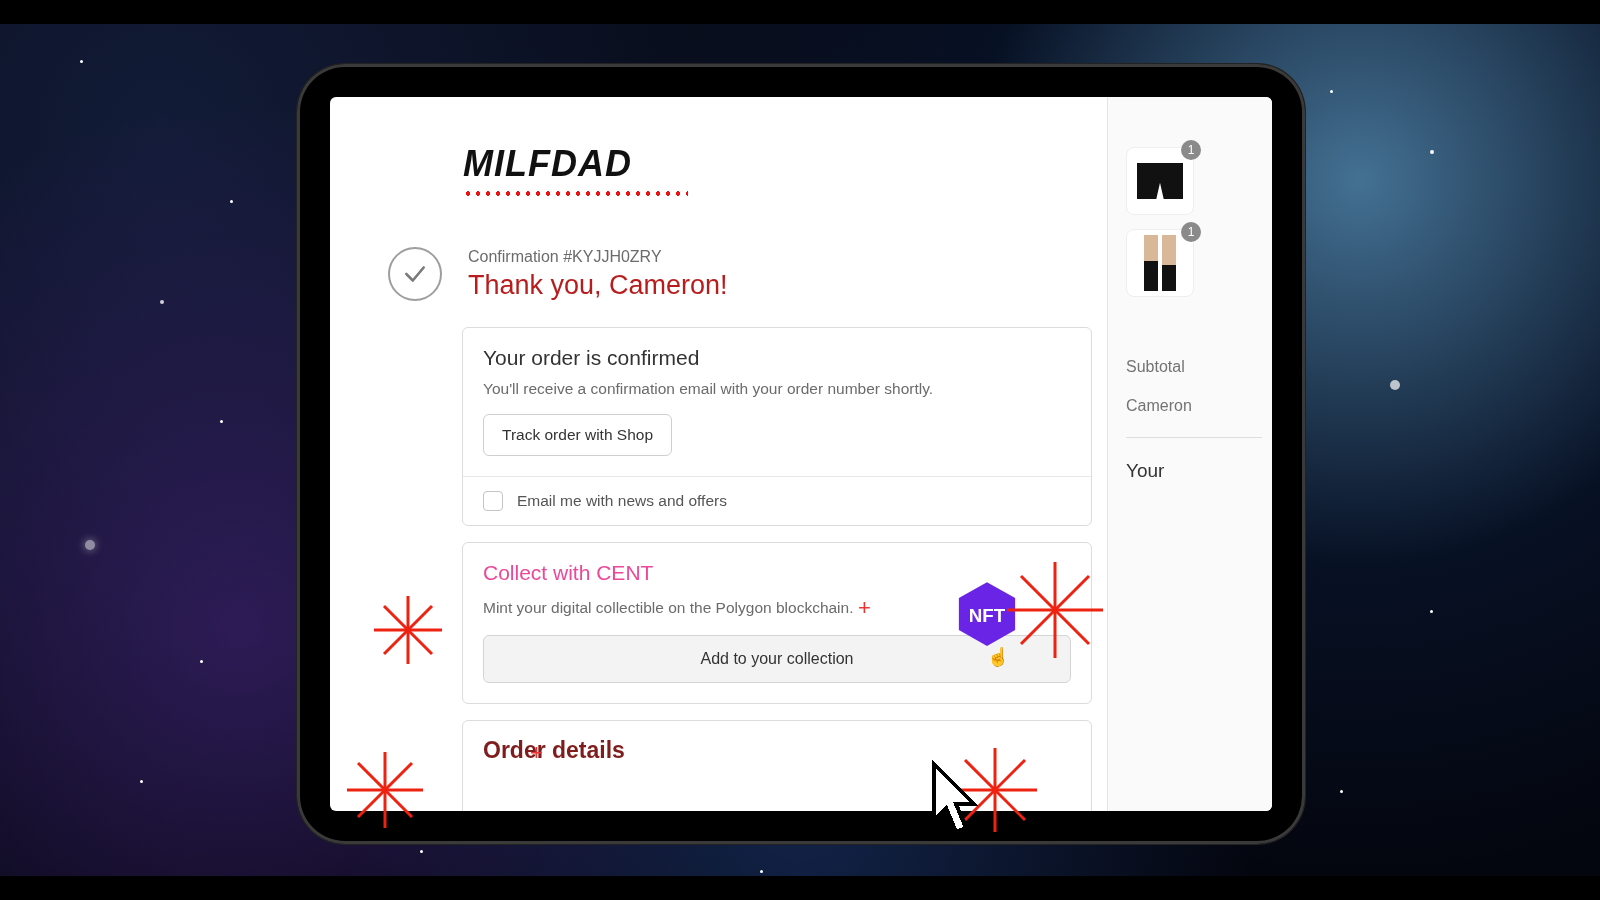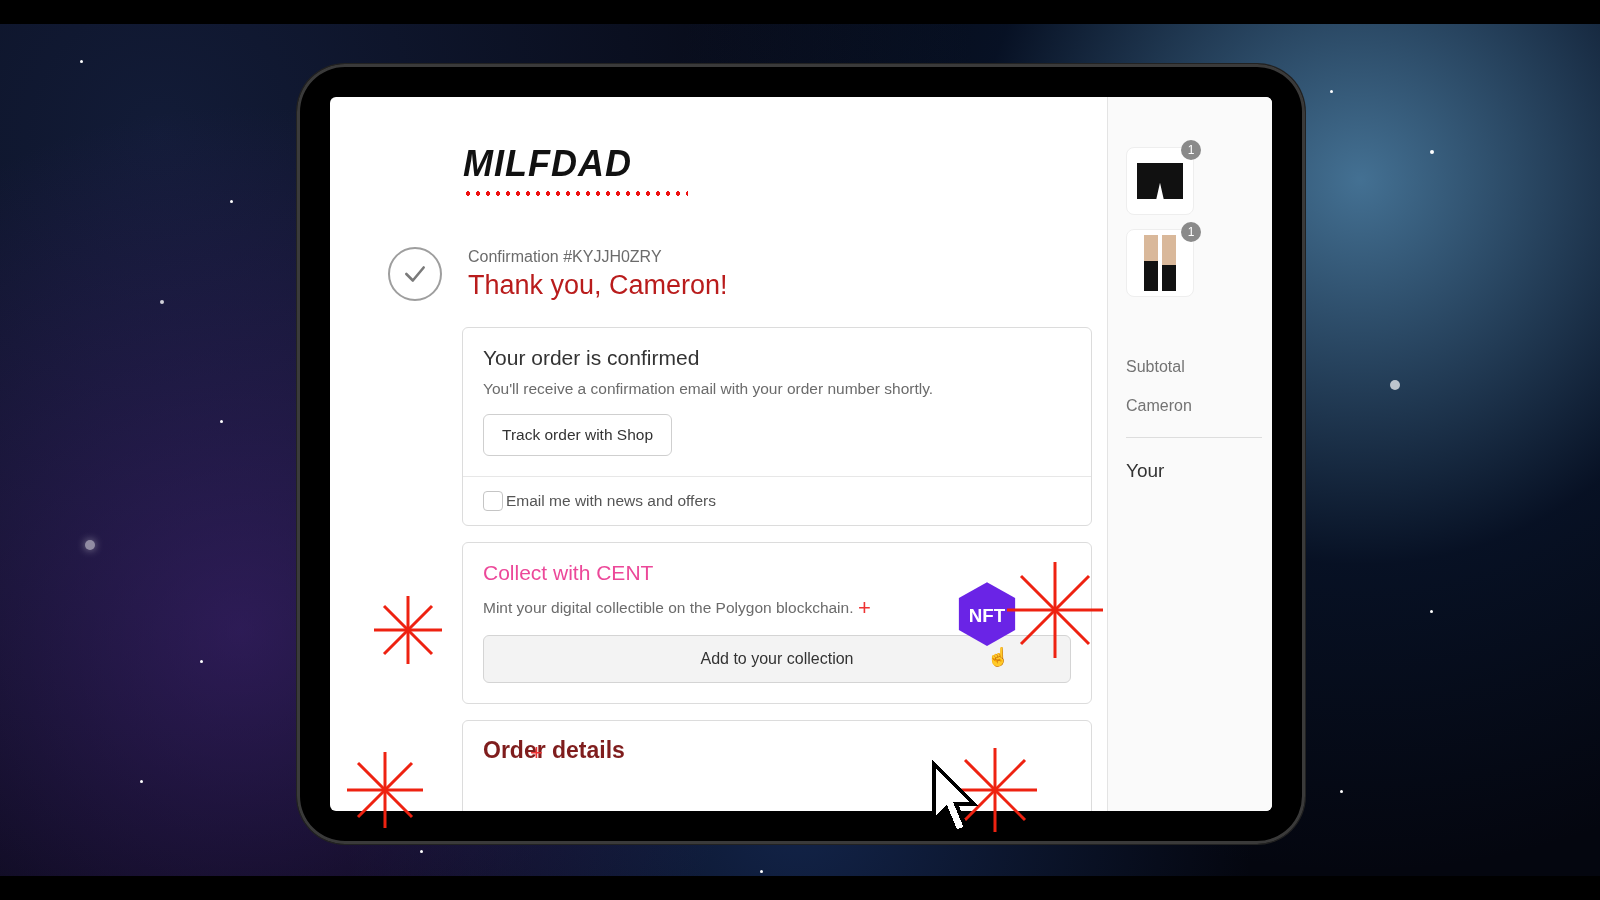--- a/index.html
+++ b/index.html
@@ -66,21 +66,21 @@
   .check { width:54px; height:54px; border:2px solid #9e9e9e; border-radius:50%; display:flex; align-items:center; justify-content:center; color:#7a7a7a;}
   .check svg{width:26px;height:26px;}
   .conf { font-size:16px; color:#6b6b6b; }
   .thanks { font-size:27px; color:#b91c1c; margin-top:4px;}
 
   .card { margin:26px 0 0 132px; width:630px; border:1px solid #dcdcdc; border-radius:6px; background:#fff; }
   .card-pad { padding:18px 20px 20px 20px;}
   .card h3 { font-size:21px; font-weight:500; color:#333; }
   .card p { font-size:15.5px; color:#6b6b6b; margin-top:10px; }
   .track-btn { display:inline-block; margin-top:16px; padding:11px 18px; border:1px solid #cfcfcf; border-radius:6px; font-size:15.5px; color:#333; background:#fff; cursor:pointer;}
-  .news-row { border-top:1px solid #e7e7e7; padding:14px 20px; display:flex; align-items:center; gap:3px;}
+  .news-row { border-top:1px solid #e7e7e7; padding:14px 20px; display:flex; align-items:center; gap:14px;}
   .cb { width:20px; height:20px; border:1.5px solid #c5c5c5; border-radius:4px; background:#fff;}
   .news-row span{ font-size:15.5px; color:#555;}
 
   .card2 { margin:16px 0 0 132px; width:630px; border:1px solid #dcdcdc; border-radius:6px; padding:18px 20px 20px 20px;}
   .card2 h3 { font-size:21px; font-weight:500; color:#ec4899;}
   .card2 p { font-size:15.5px; color:#6b6b6b; margin-top:14px;}
   .collect-btn { margin-top:18px; width:100%; padding:14px 0; text-align:center; border:1px solid #d4d4d4; border-radius:6px; background:#f3f3f3; font-size:16px; color:#333; cursor:pointer; position:relative;}
   .collect-btn .hand { position:absolute; right:60px; top:10px; font-size:18px; color:#888;}
 
   .card3 { margin:16px 0 0 132px; width:630px; border:1px solid #dcdcdc; border-top-left-radius:6px; border-top-right-radius:6px; padding:16px 20px 50px 20px;}

